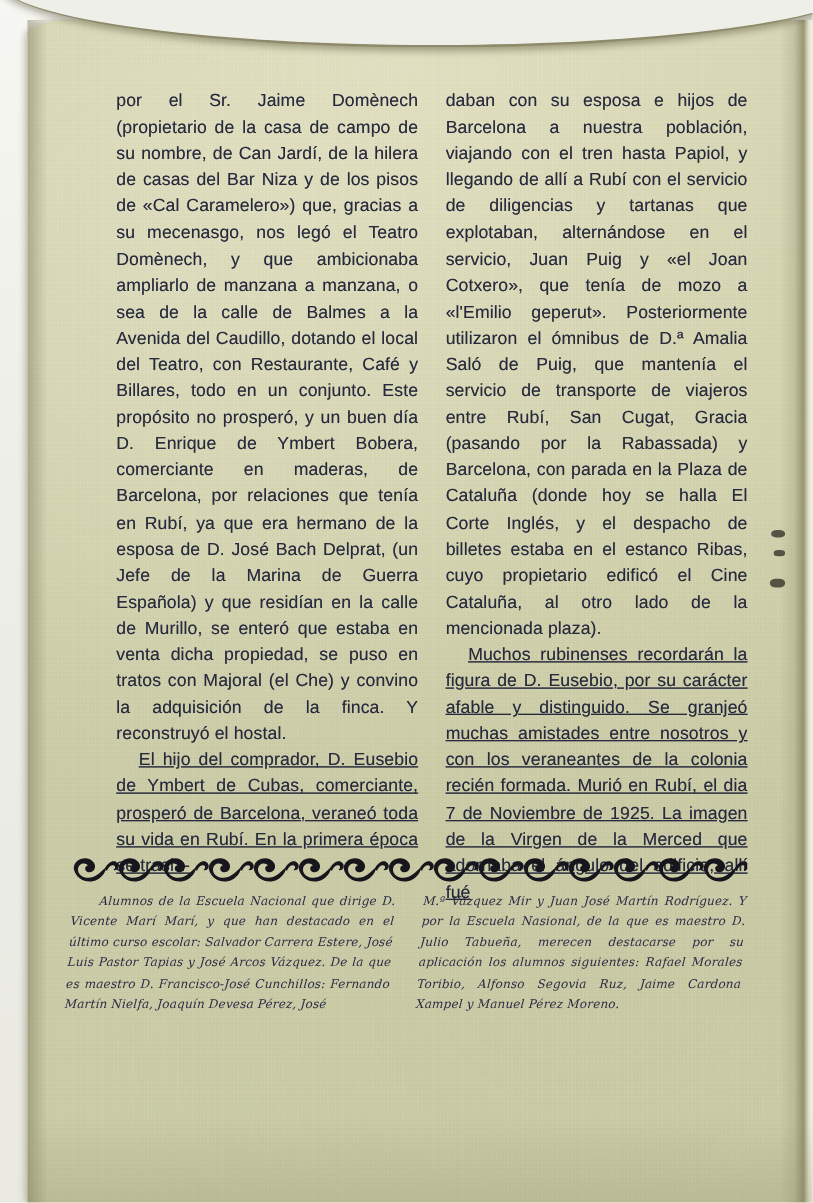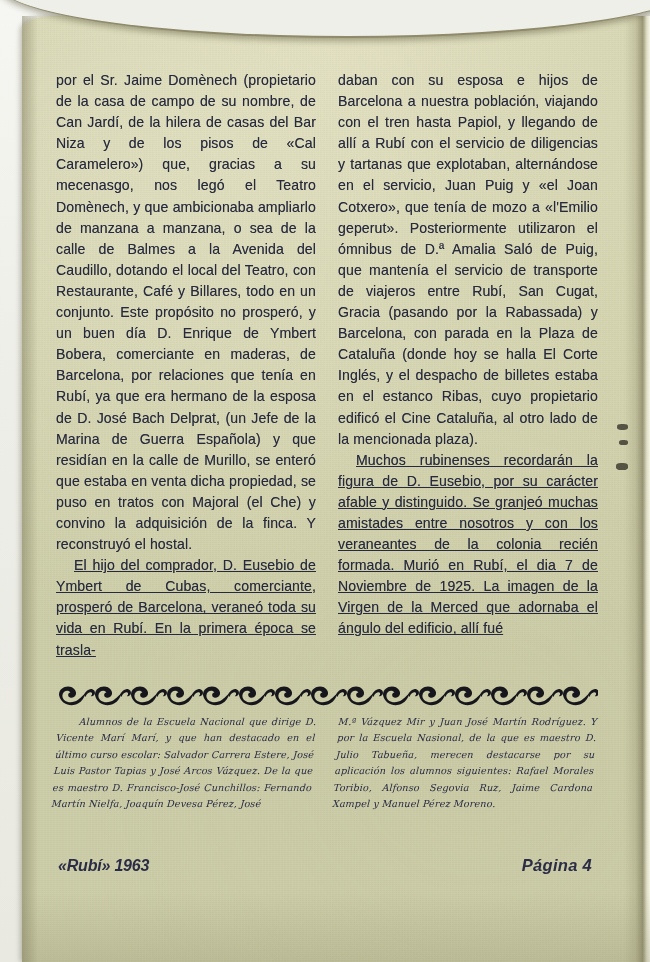--- a/index.html
+++ b/index.html
@@ -102,20 +102,21 @@
     left: 34px;
     top: 54px;
     width: 542px;
     height: 830px;
     color: #262738;
   }
 
   .columns {
     display: flex;
     gap: 22px;
+    margin-left: 37px;
   }
   .col {
     width: 260px;
   }
 
   p.body-par {
     margin: 0;
     font-family: "Liberation Sans", sans-serif;
     font-size: 14.1px;
     line-height: 21.1px;
@@ -263,20 +264,16 @@
 
       <div id="footnote">
         <div class="fn-col">
           <p class="fn-par indent">Alumnos de la Escuela Nacional que dirige D. Vicente Marí Marí, y que han destacado en el último curso escolar: Salvador Carrera Estere, José Luis Pastor Tapias y José Arcos Vázquez. De la que es maestro D. Francisco-José Cunchillos: Fernando Martín Nielfa, Joaquín Devesa Pérez, José</p>
         </div>
         <div class="fn-col">
           <p class="fn-par">M.ª Vázquez Mir y Juan José Martín Rodríguez. Y por la Escuela Nasional, de la que es maestro D. Julio Tabueña, merecen destacarse por su aplicación los alumnos siguientes: Rafael Morales Toribio, Alfonso Segovia Ruz, Jaime Cardona Xampel y Manuel Pérez Moreno.</p>
         </div>
       </div>
 
-      <div id="footer">
-        <div id="footer-left">«Rubí» 1963</div>
-        <div id="footer-right">Página 4</div>
-      </div>
 
     </div>
   </div>
 </div>
 
 </body></html>

